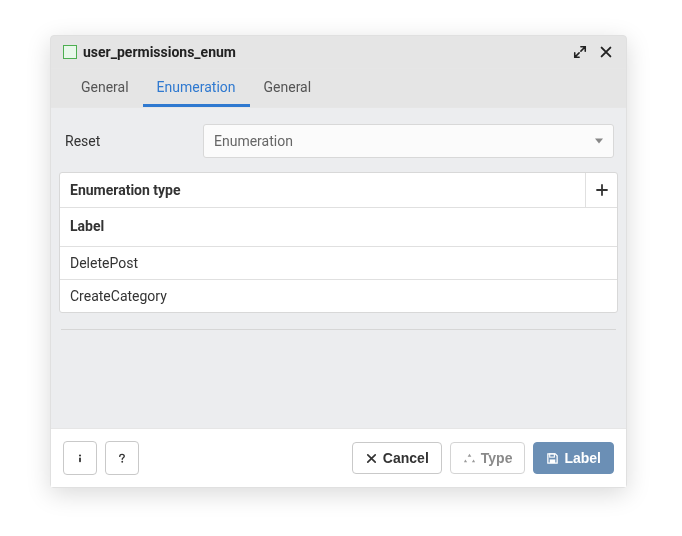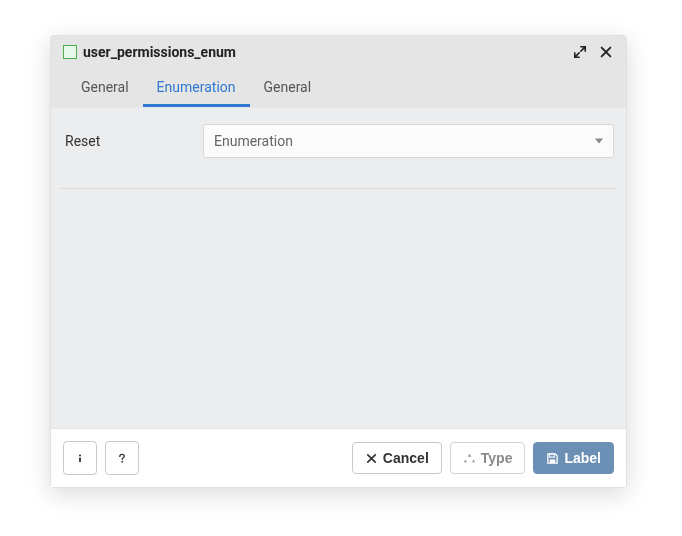--- a/index.html
+++ b/index.html
@@ -223,20 +223,33 @@
   <div class="content">
 
     <div class="form-row">
       <div class="form-label">Reset</div>
       <div class="select">
         <span>Enumeration</span>
         <span class="select-caret"></span>
       </div>
     </div>
 
+    <div class="enum-panel">
+      <div class="enum-header">
+        <div class="enum-header-title">Enumeration type</div>
+        <div class="enum-add">
+          <svg viewBox="0 0 12 12">
+            <path d="M6 1 L6 11 M1 6 L11 6" stroke="#333" stroke-width="1.8" stroke-linecap="round"></path>
+          </svg>
+        </div>
+      </div>
+      <div class="enum-subhead">Label</div>
+      <div class="enum-row">DeletePost</div>
+      <div class="enum-row">CreateCategory</div>
+    </div>
 
     <div class="divider"></div>
 
   </div>
 
   <div class="modal-footer">
     <button class="btn icon-only">
       <svg viewBox="0 0 16 16">
         <circle cx="8" cy="4" r="1.4" fill="#333"></circle>
         <rect x="6.8" y="6.5" width="2.4" height="6.5" rx="1" fill="#333"></rect>

